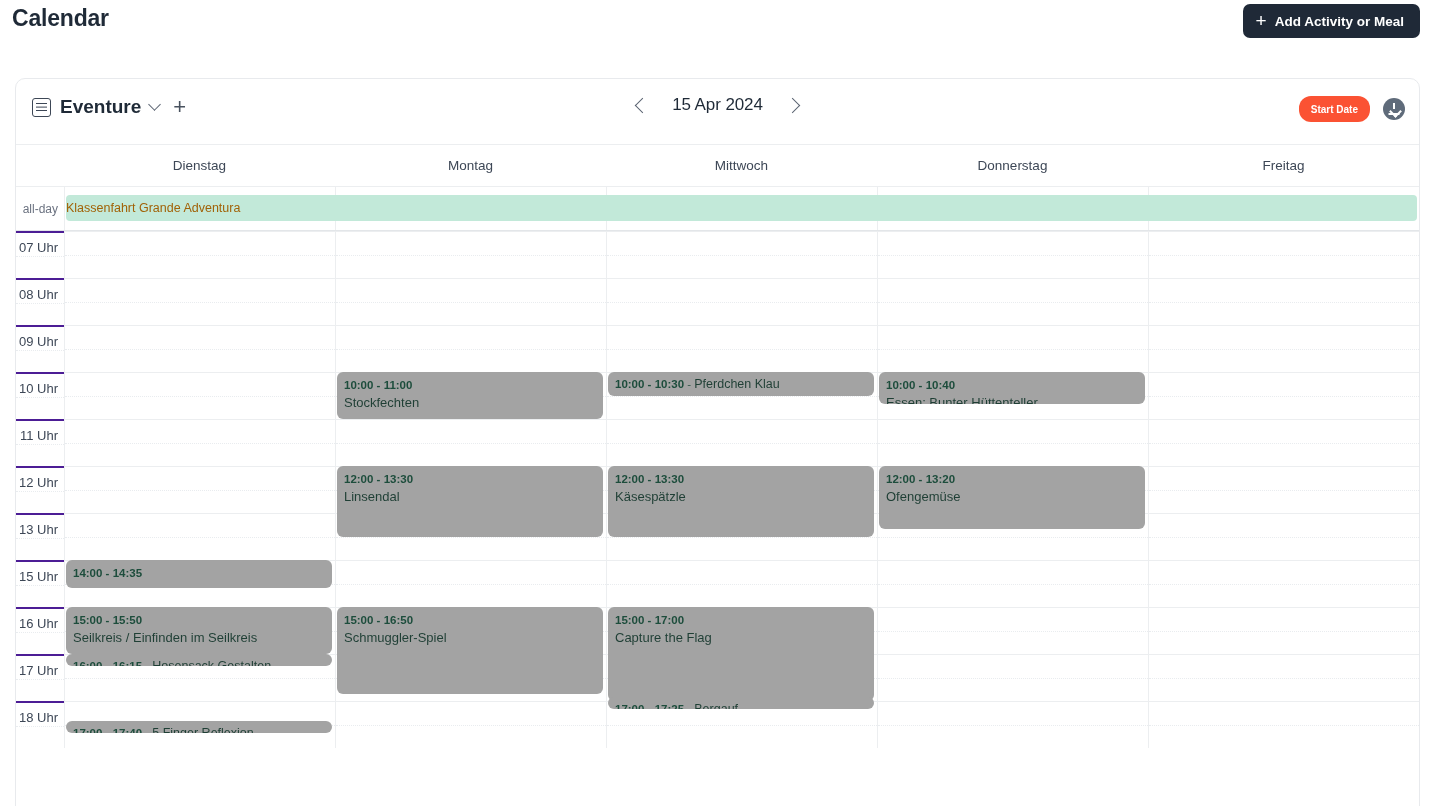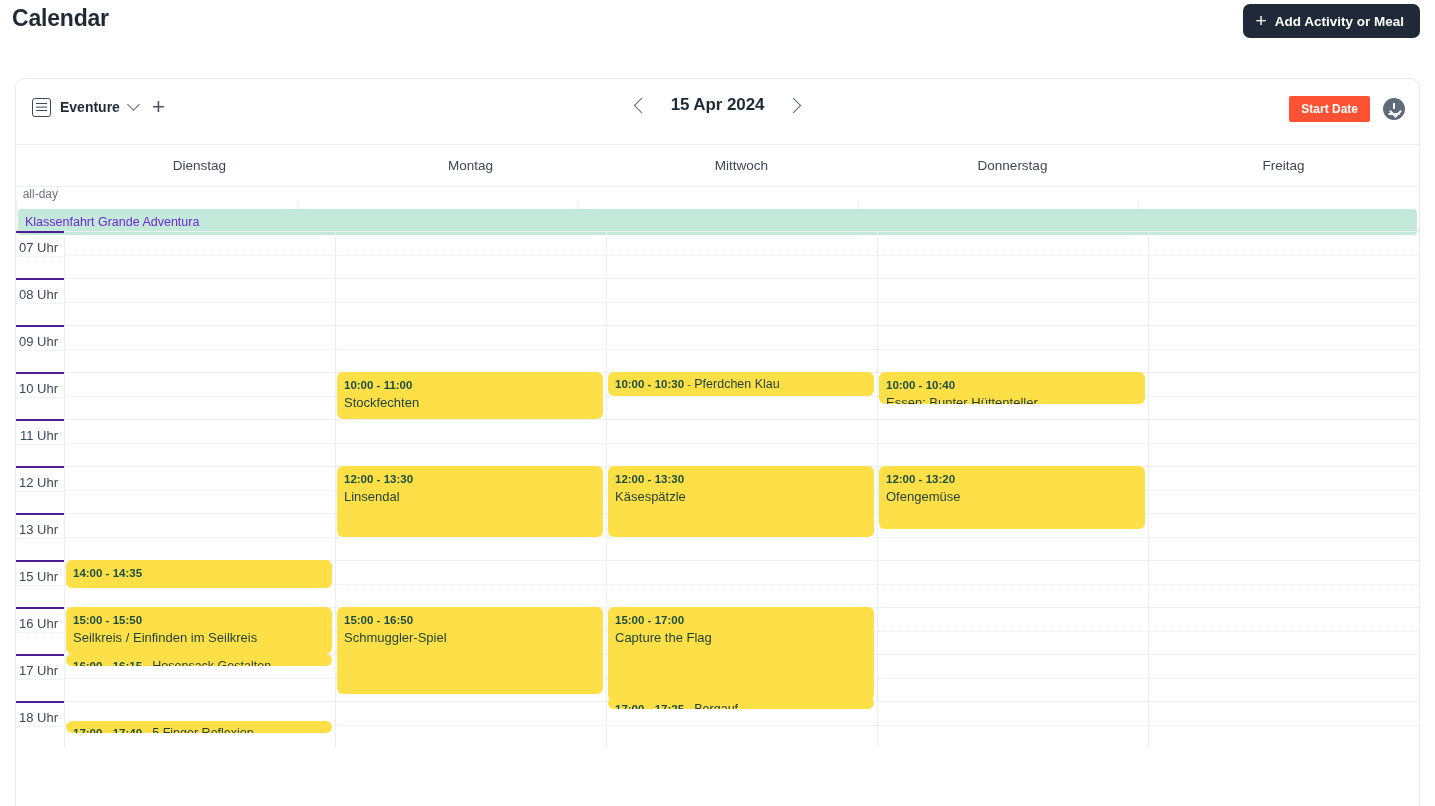--- a/index.html
+++ b/index.html
@@ -97,21 +97,21 @@
   .doc-icon::before, .doc-icon::after {
     content: "";
     position: absolute;
     left: 3px; right: 3px;
     height: 1.6px;
     background: #3d4756;
   }
   .doc-icon::before { top: 4px; box-shadow: 0 3.6px 0 #3d4756; }
   .doc-icon::after  { top: 11.2px; }
   .cal-select-label {
-    font-size: 14px;
+    font-size: 19px;
     font-weight: bold;
     color: #1f2a37;
   }
   .chev-down {
     width: 9px; height: 9px;
     border-right: 1.8px solid #5a6371;
     border-bottom: 1.8px solid #5a6371;
     transform: rotate(45deg);
     position: relative;
     top: -3px;
@@ -139,43 +139,43 @@
     width: 11px; height: 11px;
     border-top: 1.8px solid #5a6371;
     border-left: 1.8px solid #5a6371;
     cursor: pointer;
     pointer-events: auto;
   }
   .nav-prev { transform: rotate(-45deg); }
   .nav-next { transform: rotate(135deg); }
   .date-label {
     font-size: 17px;
-    font-weight: bold;
+    font-weight: normal;
     color: #1f2a37;
     letter-spacing: -0.1px;
     pointer-events: auto;
   }
 
   .toolbar-right {
     position: absolute;
     right: 14px;
     top: 17px;
     display: flex;
     align-items: center;
     gap: 13px;
   }
   .start-date-btn {
     height: 26px;
     padding: 0 12px;
     background: #fb5233;
     color: #ffffff;
     border: none;
-    border-radius: 2px;
+    border-radius: 12px;
     font-family: "Liberation Sans", sans-serif;
-    font-size: 12px;
+    font-size: 10px;
     font-weight: bold;
     cursor: pointer;
   }
   .download-icon {
     width: 22px; height: 22px;
     border-radius: 50%;
     background: #5f6b7a;
     position: relative;
     cursor: pointer;
   }
@@ -220,21 +220,20 @@
     font-size: 13.5px;
     color: #3d4756;
   }
 
   
   .allday-row {
     display: flex;
     height: 44px;
     border-bottom: 1px solid #e3e6e9;
     background: #ffffff;
-    flex-direction: column;
   }
   .allday-gutter {
     width: 48px; flex: none;
     display: flex;
     align-items: center;
     justify-content: flex-end;
     padding-right: 6px;
     font-size: 12px;
     color: #6b7280;
   }
@@ -250,23 +249,22 @@
   .allday-event {
     position: absolute;
     left: 2px;
     right: 2px;
     top: 8px;
     height: 26px;
     background: #c2e9d9;
     border-radius: 4px;
     display: flex;
     align-items: center;
-    padding-left: 7px;
     font-size: 12.5px;
-    color: #6d28d9;
+    color: #a16207;
     cursor: pointer;
   }
 
   
   .grid-wrap {
     position: relative;
     height: 608px;
     overflow: hidden;
   }
   .grid-scroll {
@@ -326,21 +324,21 @@
     pointer-events: none;
   }
   .ev-col {
     position: absolute;
     top: 0; bottom: 0;
   }
   .event {
     position: absolute;
     left: 2px;
     right: 3px;
-    background: #fde047;
+    background: #a3a3a3;
     border-radius: 6px;
     padding: 5px 7px 2px 7px;
     overflow: hidden;
     cursor: pointer;
     pointer-events: auto;
     line-height: 1.45;
   }
   .event .ev-time {
     font-size: 11.5px;
     font-weight: bold;

